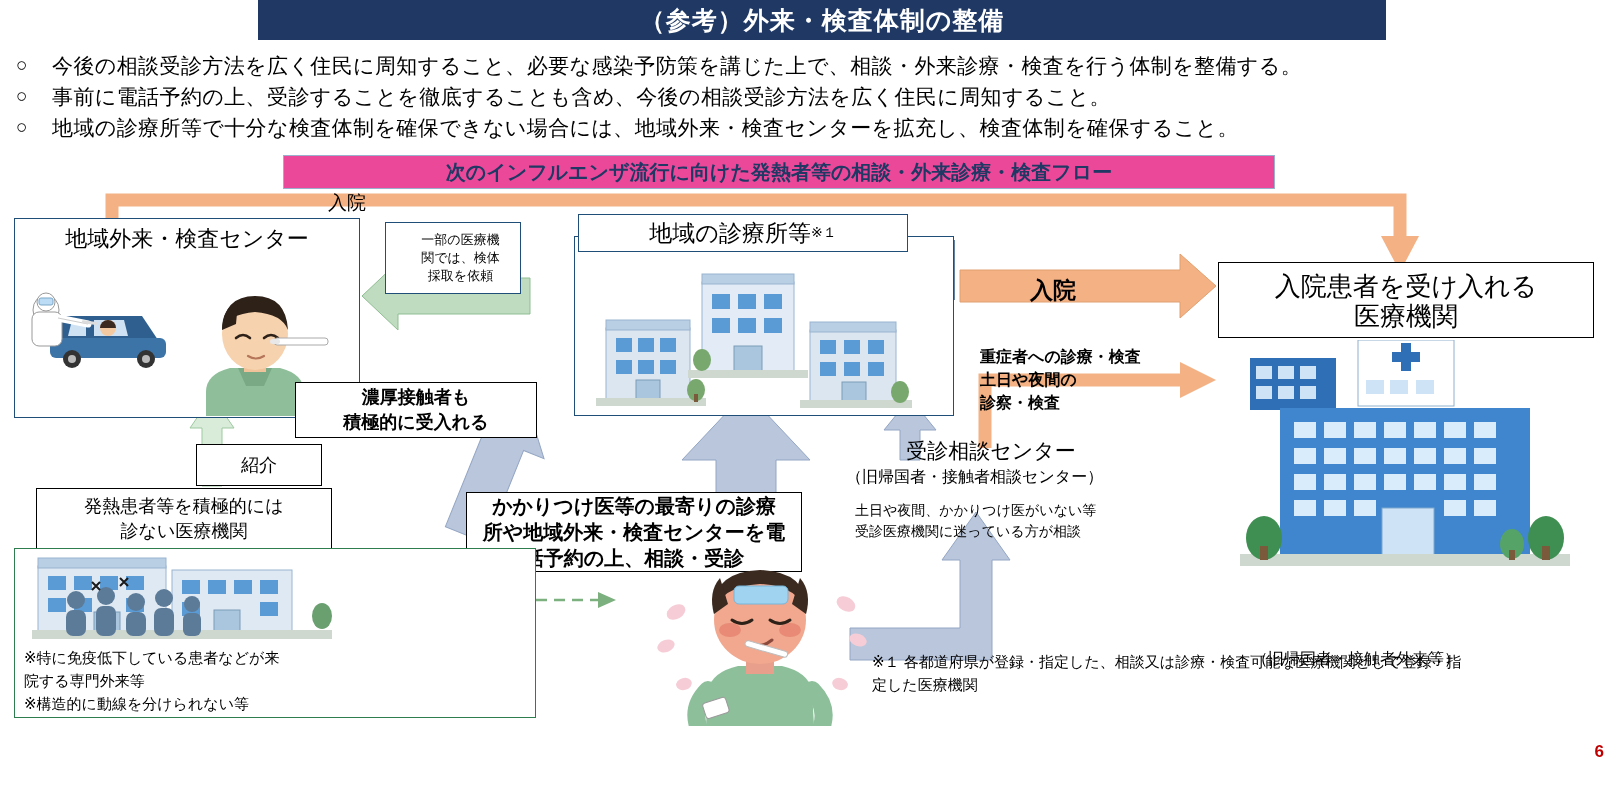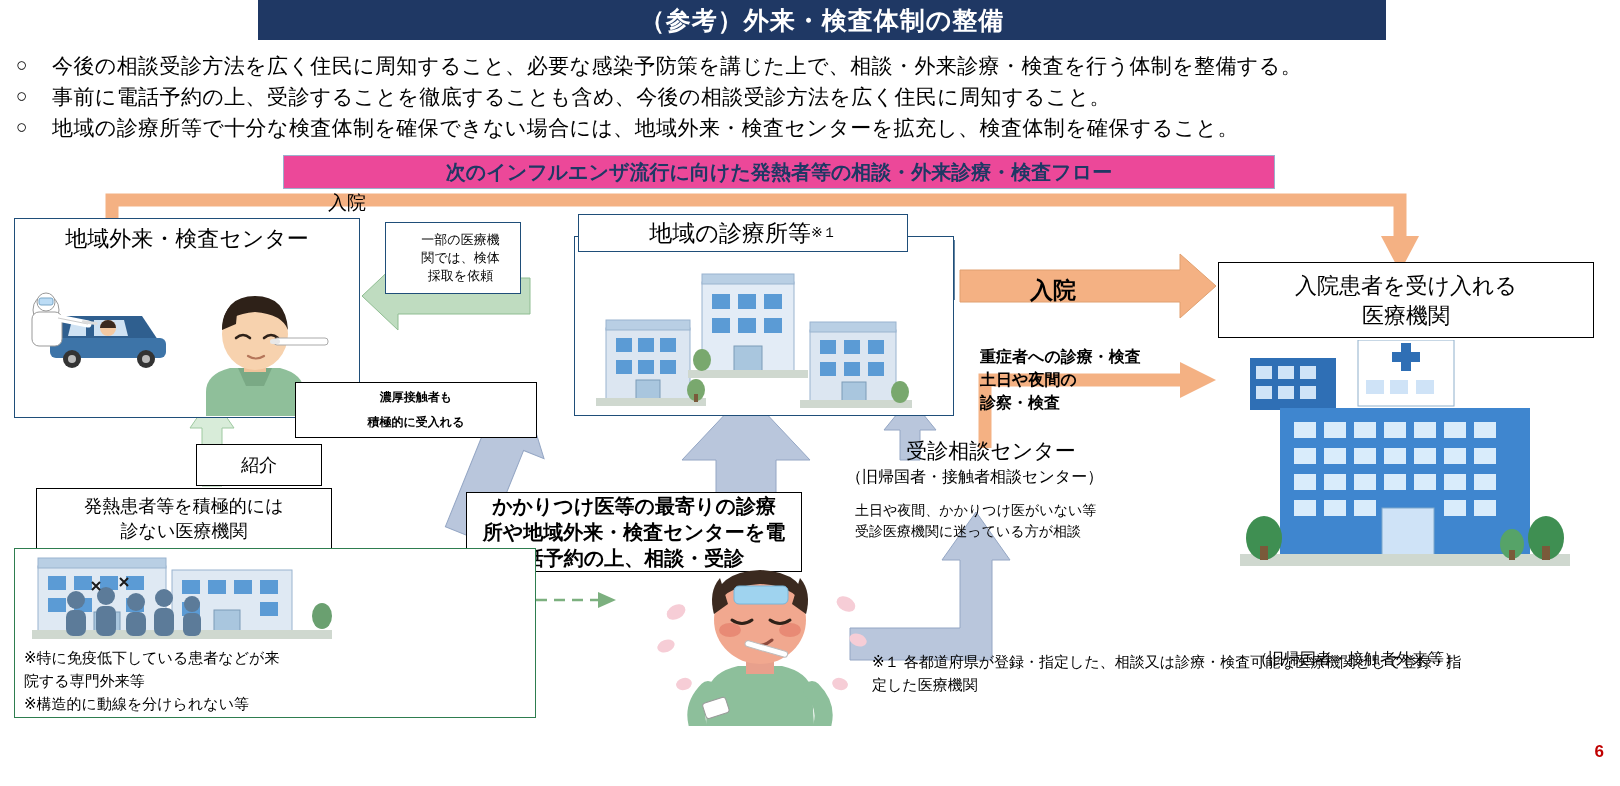--- a/index.html
+++ b/index.html
@@ -55,29 +55,29 @@
   #clinic-box{left:574px;top:236px;width:380px;height:180px;}
   #clinic-title{
     position:absolute;left:578px;top:214px;width:330px;height:38px;
     background:#fff;border:1.5px solid #1f4e79;box-sizing:border-box;
     display:flex;align-items:center;justify-content:center;font-size:23px;
   }
   #clinic-title .sup{font-size:14px;vertical-align:top;}
 
   
   #hosp-box{left:1218px;top:262px;width:376px;height:76px;}
-  #hosp-box .t{font-size:22px;line-height:30px;text-align:center;}
+  #hosp-box .t{font-size:26px;line-height:30px;text-align:center;}
 
   
   #green-box{left:14px;top:548px;width:522px;height:170px;}
 
   
   .callout{position:absolute;background:#fff;border:1.5px solid #000;box-sizing:border-box;
            display:flex;align-items:center;justify-content:center;text-align:center;font-weight:bold;}
-  #callout-contact{left:295px;top:382px;width:242px;height:56px;font-size:12px;line-height:25px;}
+  #callout-contact{left:295px;top:382px;width:242px;height:56px;font-size:18px;line-height:25px;}
   #callout-reserve{left:466px;top:492px;width:336px;height:80px;font-size:20px;line-height:26px;}
   #callout-intro{left:196px;top:444px;width:126px;height:42px;font-size:18px;font-weight:normal;}
   #callout-nofever{left:36px;top:488px;width:296px;height:62px;font-size:18px;font-weight:normal;line-height:25px;border:1.5px solid #000;}
   #callout-sample{left:385px;top:222px;width:136px;height:72px;font-size:13px;font-weight:normal;line-height:18px;border:1.5px solid #1f4e79;padding-left:15px;}
 
   
   .plain{position:absolute;font-size:15px;line-height:21px;}
   #lbl-nyuin-1{left:328px;top:192px;font-size:19px;}
   #lbl-nyuin-2{left:1030px;top:280px;font-size:23px;font-weight:bold;color:#000;}
   #lbl-severe{left:980px;top:345px;font-size:16px;font-weight:bold;line-height:23px;text-align:left;width:210px;}

